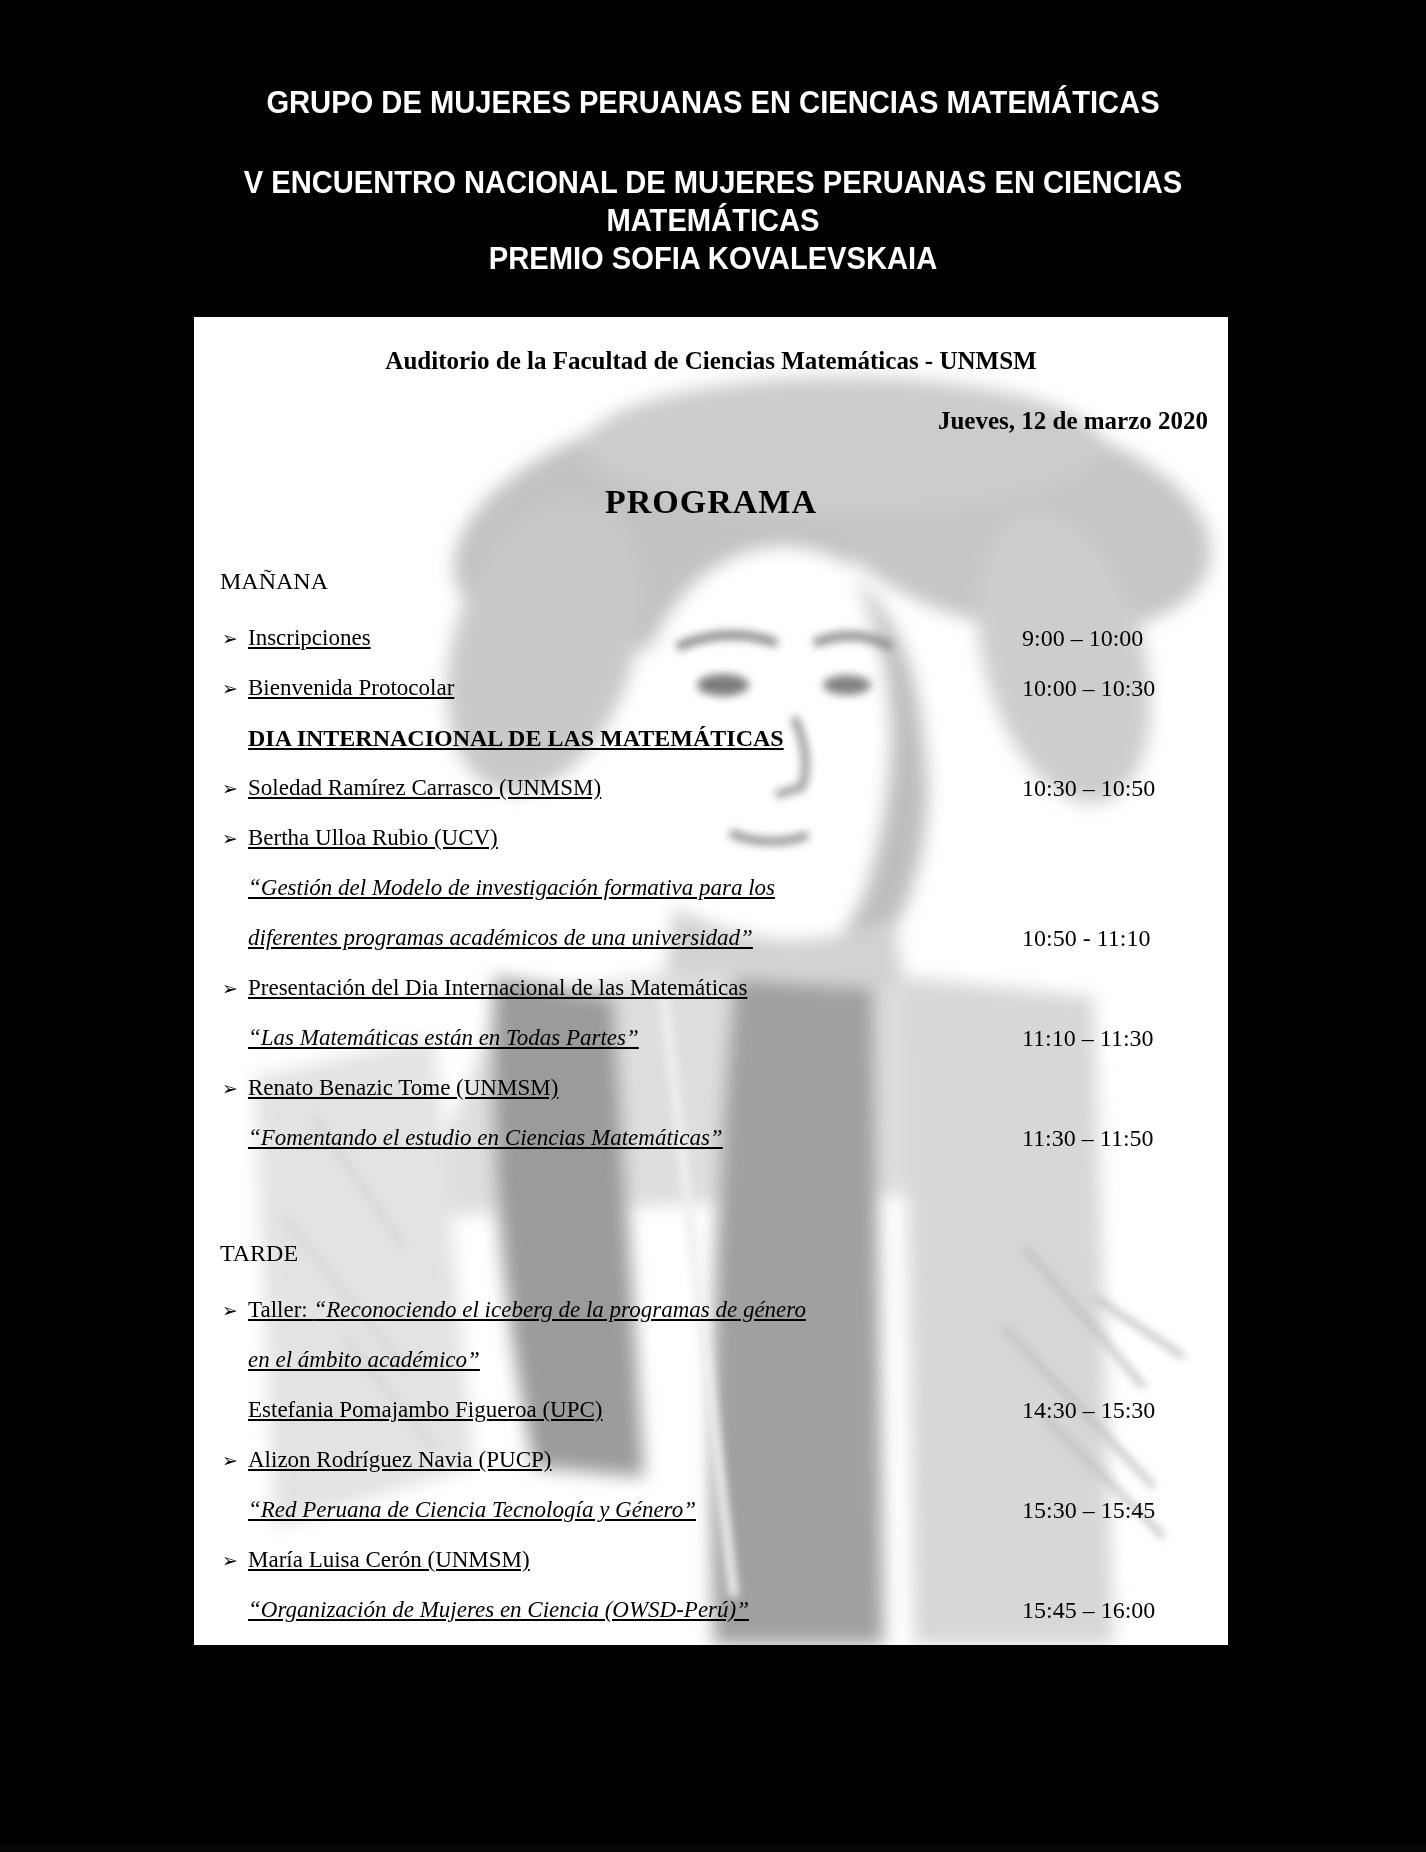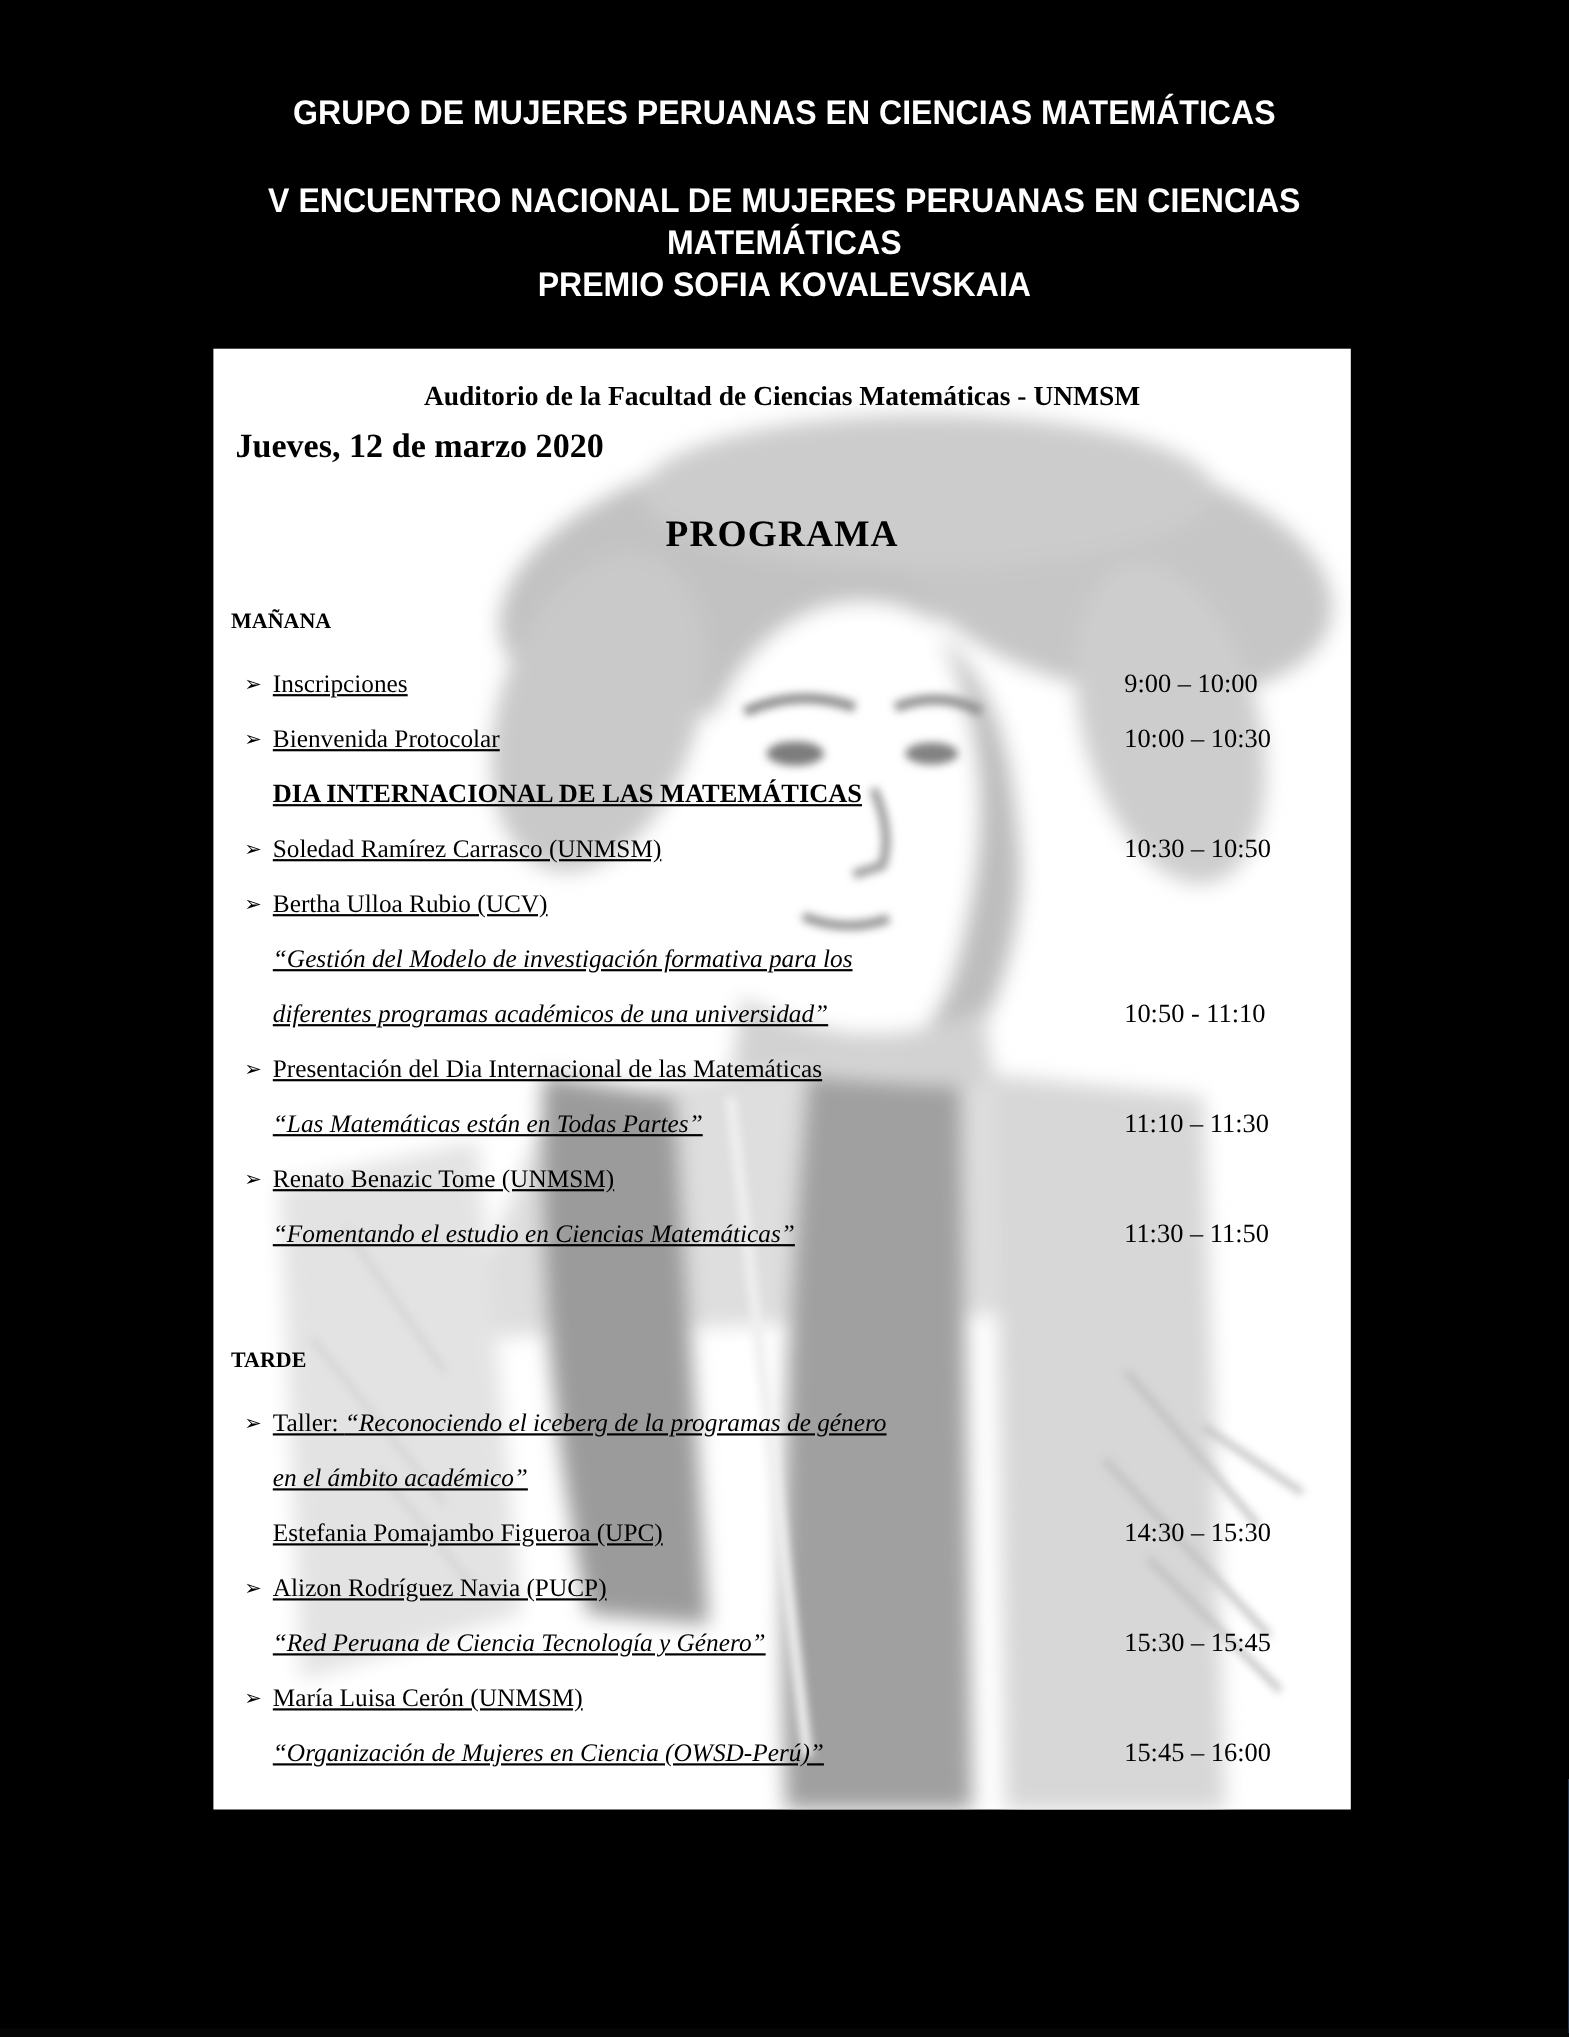--- a/index.html
+++ b/index.html
@@ -15,23 +15,23 @@
     transform:scaleX(.94);}
   .banner-block{position:absolute;top:164px;left:0;width:100%;font-size:31px;line-height:38px;
     transform:scaleX(.94);}
   
   .card{
     position:absolute;left:194px;top:317px;width:1034px;height:1328px;
     background:#ffffff;color:#000;overflow:hidden;
   }
   .card-inner{position:relative;z-index:2;}
   .venue{margin:28px 20px 0;text-align:center;font-weight:bold;font-size:25px;line-height:32px;}
-  .date{margin:12px 20px 0;text-align:left;font-weight:bold;font-size:31px;line-height:32px;}
+  .date{margin:28px 20px 0;text-align:right;font-weight:bold;font-size:25px;line-height:32px;}
   .program-title{margin:44px 20px 0;text-align:center;font-weight:bold;font-size:34px;line-height:42px;letter-spacing:1px;}
-  .section-title{margin:40px 0 0 16px;font-weight:bold;font-size:20px;line-height:36px;}
+  .section-title{margin:40px 0 0 26px;font-weight:normal;font-size:24px;line-height:36px;}
   .section-title.tarde{margin-top:72px;}
   .rows{margin-top:14px;}
   .row{display:grid;grid-template-columns:26px 774px 1fr;align-items:center;height:50px;padding-left:28px;}
   .marker{grid-column:1;font-size:19px;line-height:1;color:#000;font-family:"DejaVu Sans", sans-serif;}
   .rtext{grid-column:2;font-size:23px;white-space:nowrap;text-decoration:underline;}
   .rtext .it{font-style:italic;}
   .rtext.sub{font-weight:bold;font-size:24px;}
   .time{grid-column:3;font-size:24px;white-space:nowrap;}
   
   .watermark{position:absolute;left:0;top:0;width:1034px;height:1328px;z-index:1;pointer-events:none;}

